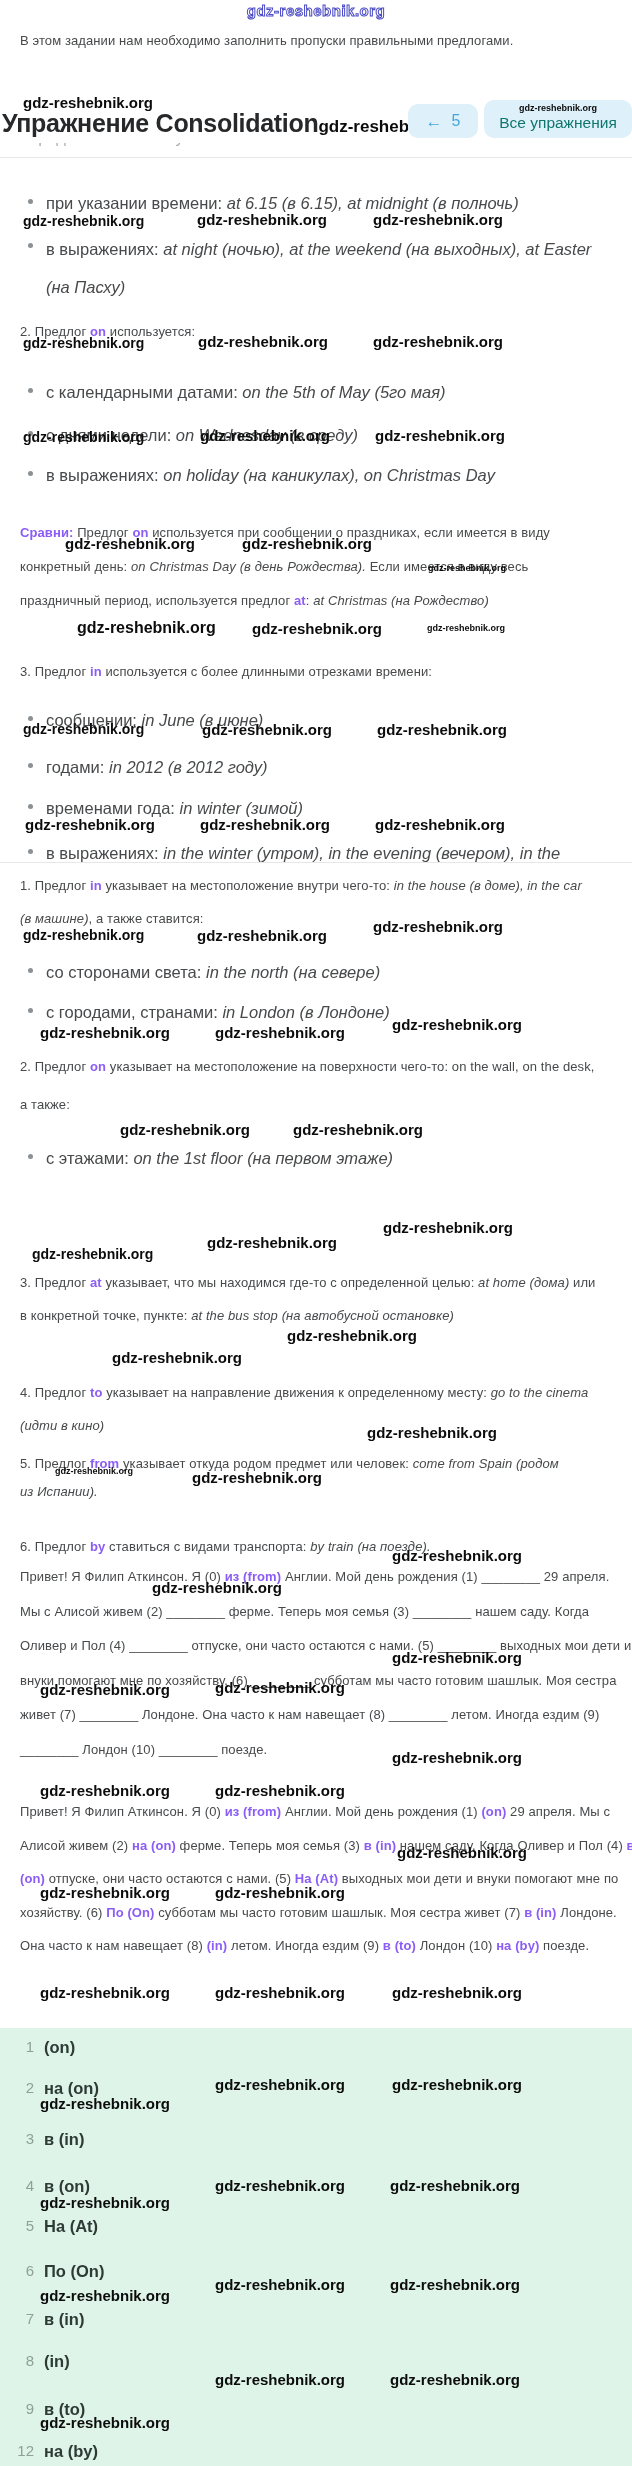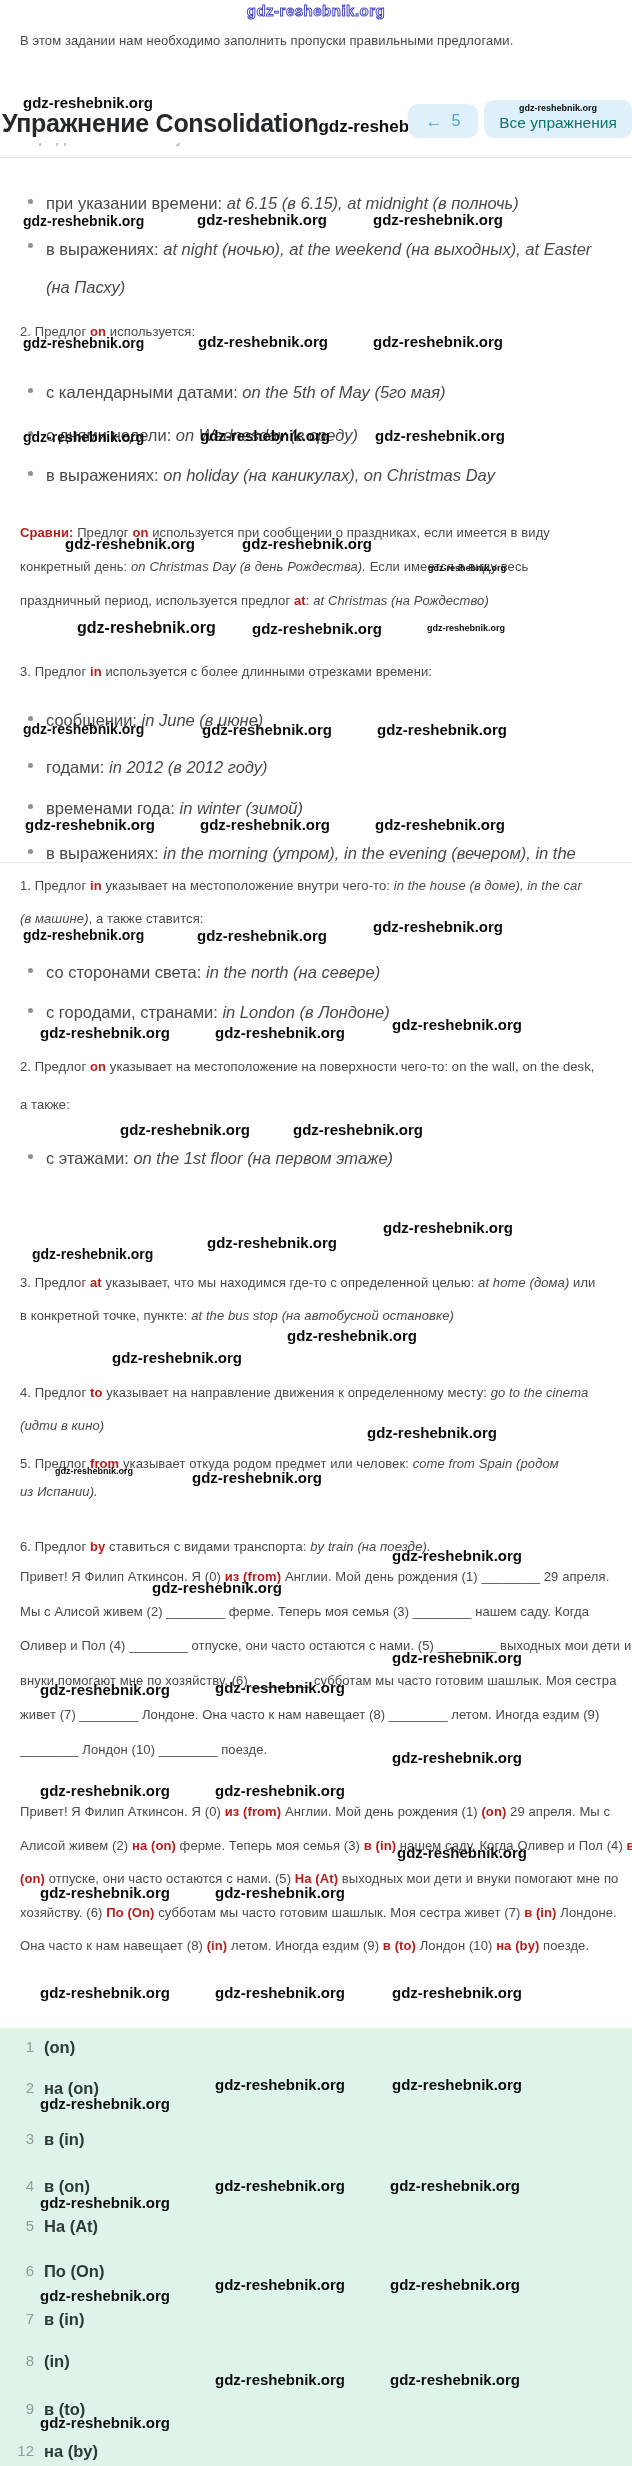--- a/index.html
+++ b/index.html
@@ -1,19 +1,19 @@
 <!DOCTYPE html>
 <html><head>
 <meta charset="utf-8">
 <style>
   html,body{margin:0;padding:0;background:#ffffff;}
   body{font-family:"Liberation Sans",sans-serif;}
   #page{position:relative;width:632px;height:2466px;background:#ffffff;overflow:hidden;}
   .blk{position:absolute;left:20px;font-size:13px;line-height:34px;color:#47494b;letter-spacing:0.1px;}
-  .blk .b{font-weight:bold;color:#b91c1c;text-align:center;}
+  .blk .b{font-weight:bold;color:#8b5cf6;text-align:center;}
   .blk .i{font-style:italic;}
   .bullet{position:absolute;left:4px;}
   .bullet .dot{position:absolute;left:24px;top:13px;width:5px;height:5px;border-radius:50%;background:#8b9094;}
   .bullet .bt{margin-left:42px;font-size:16.5px;line-height:34px;color:#47494b;}
   .bullet .bt .i{font-style:italic;}
   .divider{position:absolute;left:0;width:632px;height:1px;background:#e7e7e7;}
   .wm{position:absolute;white-space:nowrap;color:#0c0c0c;font-weight:600;line-height:1;pointer-events:none;}
   #wm-top{position:absolute;left:0;top:2px;width:632px;text-align:center;font-size:15px;font-weight:bold;
           color:#ffffff;-webkit-text-stroke:1px #4b4bc6;letter-spacing:0.5px;}
   #title-row{position:absolute;left:2px;top:109px;display:flex;align-items:baseline;}
@@ -104,21 +104,21 @@
     <div class="bt"><span>годами: </span><span class="i">in 2012 (в 2012 году)</span></div>
   </div>
 
   <div class="bullet" style="top:791px;width:600px;">
     <span class="dot"></span>
     <div class="bt"><span>временами года: </span><span class="i">in winter (зимой)</span></div>
   </div>
 
   <div class="bullet" style="top:836px;width:620px;">
     <span class="dot"></span>
-    <div class="bt" style="width:575px;"><span>в выражениях: </span><span class="i">in the morning (утром), in the evening (вечером), in the</span></div>
+    <div class="bt" style="width:575px;"><span>в выражениях: </span><span class="i">in the winter (утром), in the evening (вечером), in the</span></div>
   </div>
 
   <div class="divider" style="top:862px;"></div>
 
   <div class="blk" style="top:869px;width:568px;line-height:33px;"><span>1. Предлог </span><span class="b">in</span><span> указывает на местоположение внутри чего-то: </span><span class="i">in the house (в доме), in the car (в машине)</span><span>, а также ставится:</span></div>
 
   <div class="bullet" style="top:995px;width:600px;">
     <span class="dot"></span>
     <div class="bt"><span>с городами, странами: </span><span class="i">in London (в Лондоне)</span></div>
   </div>

